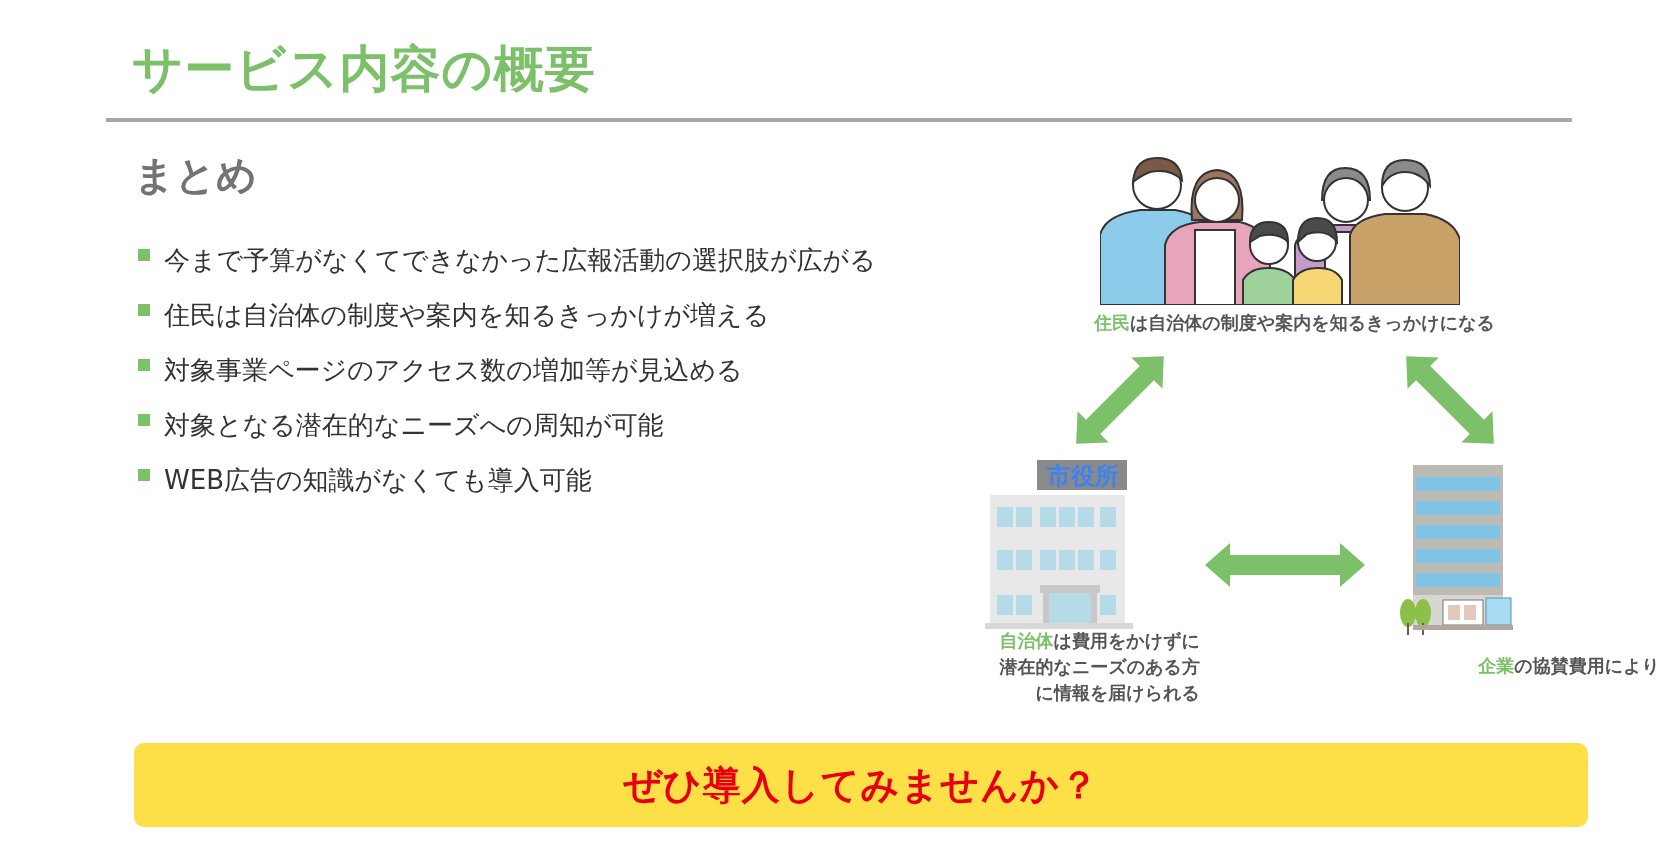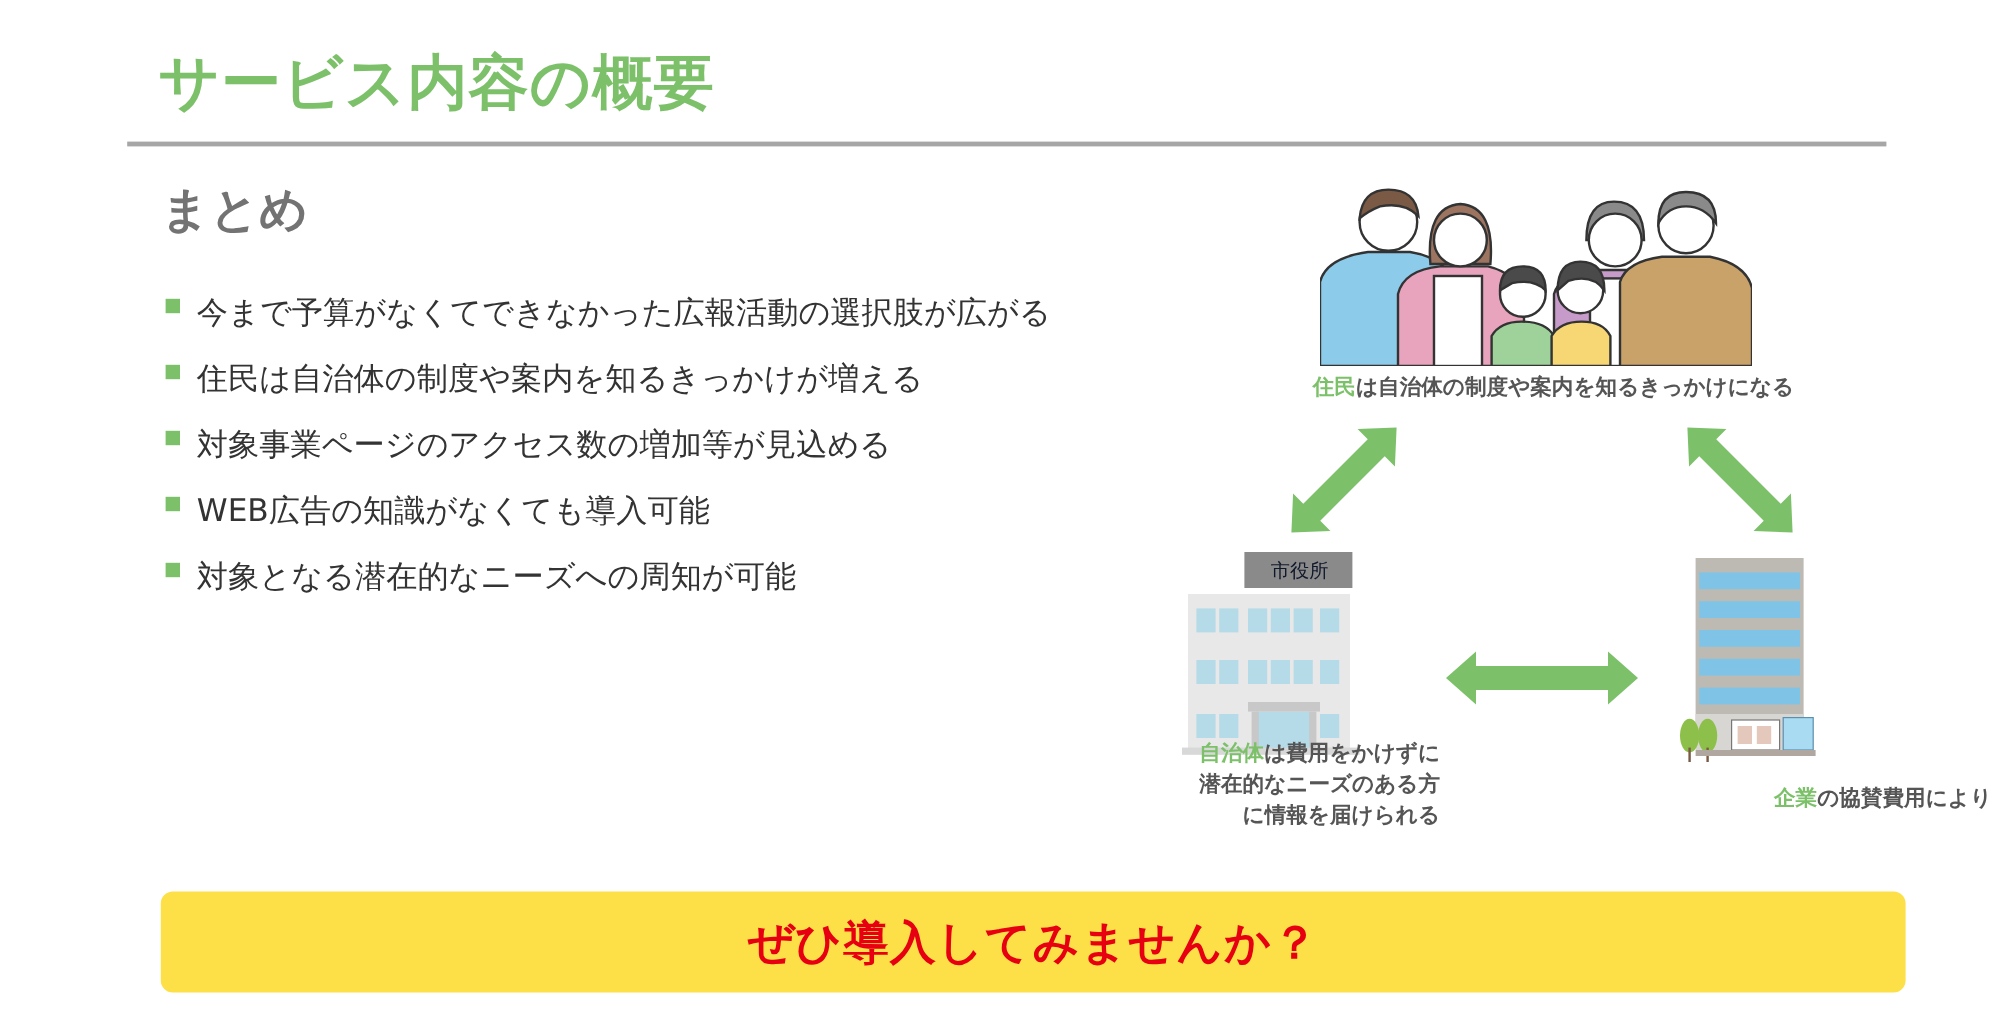--- a/index.html
+++ b/index.html
@@ -40,25 +40,25 @@
   <li class="bullet">
       <span class="sq"></span>
       <span>住民は自治体の制度や案内を知るきっかけが増える</span>
     </li>
   <li class="bullet">
       <span class="sq"></span>
       <span>対象事業ページのアクセス数の増加等が見込める</span>
     </li>
   <li class="bullet">
       <span class="sq"></span>
-      <span>WEB広告の知識がなくても導入可能</span>
+      <span>対象となる潜在的なニーズへの周知が可能</span>
     </li>
   <li class="bullet">
       <span class="sq"></span>
-      <span>対象となる潜在的なニーズへの周知が可能</span>
+      <span>WEB広告の知識がなくても導入可能</span>
     </li>
 </ul>
 
 <svg style="left:1100px; top:150px;" width="360" height="155" viewBox="0 0 360 155">
   <g stroke="#333" stroke-width="2">
 
     <path d="M0 155 L0 85 Q5 65 40 60 L75 60 Q105 65 110 85 L110 155 Z" fill="#8ccbea"></path>
     <circle cx="57" cy="35" r="24" fill="#fff"></circle>
     <path d="M33 32 Q35 8 57 8 Q80 8 82 30 Q70 18 50 22 Q40 26 33 32 Z" fill="#7a5a44"></path>
 
@@ -119,21 +119,21 @@
     <rect x="12" y="140" width="16" height="20"></rect>
       <rect x="31" y="140" width="16" height="20"></rect>
     <rect x="115" y="140" width="16" height="20"></rect>
     <rect x="62" y="138" width="45" height="32"></rect>
   </g>
   <rect x="55" y="130" width="60" height="8" fill="#c8c8c8"></rect>
   <rect x="58" y="138" width="6" height="32" fill="#c8c8c8"></rect>
   <rect x="106" y="138" width="6" height="32" fill="#c8c8c8"></rect>
   <rect x="0" y="168" width="148" height="6" fill="#d8d8d8"></rect>
 </svg>
-<div style="position:absolute; left:1040px; top:462px; width:86px; height:28px; color:#0f172a; font-size:16px; font-weight:normal; text-align:center; line-height:28px;">市役所</div>
+<div style="position:absolute; left:1040px; top:462px; width:86px; height:28px; color:#3b82f6; font-size:24px; font-weight:bold; text-align:center; line-height:28px;">市役所</div>
 
 <svg style="left:1205px; top:540px;" width="160" height="50" viewBox="0 0 160 50">
   <polygon points="0,25 25,3 25,15 135,15 135,3 160,25 135,47 135,35 25,35 25,47" fill="#7cc16a"></polygon>
 </svg>
 
 <svg style="left:1398px; top:465px;" width="125" height="175" viewBox="0 0 125 175">
   <rect x="15" y="0" width="90" height="155" fill="#bdbab3"></rect>
   <g fill="#7fc4e6">
     <rect x="18" y="12" width="84" height="14"></rect>
       <rect x="18" y="36" width="84" height="14"></rect>
@@ -146,21 +146,21 @@
   <rect x="50" y="140" width="12" height="15" fill="#e4c8bc"></rect>
     <rect x="66" y="140" width="12" height="15" fill="#e4c8bc"></rect>
   <rect x="88" y="133" width="25" height="27" fill="#a9dcf2" stroke="#5a8fb0" stroke-width="1"></rect>
   <ellipse cx="10" cy="148" rx="8" ry="14" fill="#8dc04a"></ellipse>
   <ellipse cx="25" cy="148" rx="8" ry="14" fill="#8dc04a"></ellipse>
   <rect x="9" y="158" width="2" height="12" fill="#7a5a44"></rect>
     <rect x="24" y="158" width="2" height="12" fill="#7a5a44"></rect>
   <rect x="15" y="160" width="100" height="5" fill="#b0a8a0"></rect>
 </svg>
 
-<div class="cap" style="left:960px; top:615px; width:240px;">
+<div class="cap" style="left:960px; top:628px; width:240px;">
   <div><span class="hl">自治体</span><span>は費用をかけずに</span></div>
   <div>潜在的なニーズのある方</div>
   <div>に情報を届けられる</div>
 </div>
 
 <div class="cap" style="left:1290px; top:653px; width:370px;">
   <div><span class="hl">企業</span><span>の協賛費用により</span></div>
 </div>
 
 <div class="cta">

